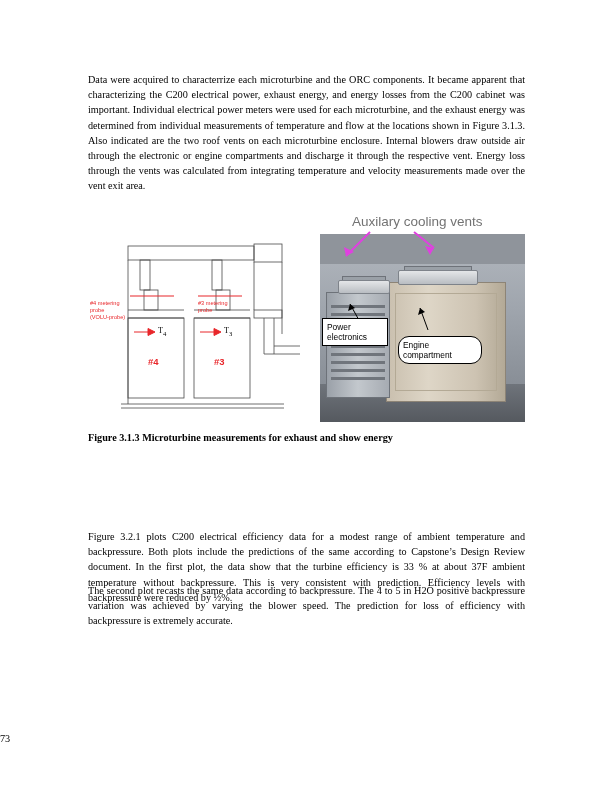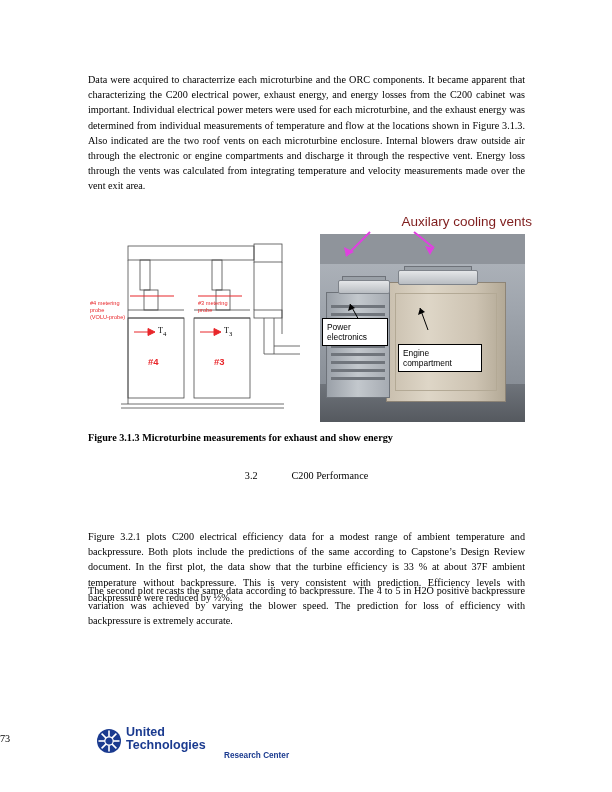--- a/index.html
+++ b/index.html
@@ -43,22 +43,22 @@
     width: 437px;
     height: 210px;
   }
   .photo-title {
     position: absolute;
     left: 352px;
     top: 214px;
     width: 180px;
     font-size: 13.5px;
     font-family: "Liberation Sans", sans-serif;
-    color: #7f1d1d;
-    text-align: right;
+    color: #737373;
+    text-align: left;
   }
   
   .drawing {
     position: absolute;
     left: 0px;
     top: 22px;
     width: 222px;
     height: 188px;
     background: #ffffff;
   }
@@ -148,21 +148,21 @@
     position:absolute;
     background:#ffffff;
     border:1px solid #000000;
     font-family: "Liberation Sans", sans-serif;
     font-size: 8.4px;
     line-height: 10px;
     color:#000;
     padding:3px 4px;
   }
   #callout-power { left:2px; top:84px; width:56px; }
-  #callout-engine { left:78px; top:110px; width:74px; }
+  #callout-engine { left:78px; top:102px; width:74px;border-radius:11px; }
 
   .arrow-svg { position:absolute; left:0; top:0; width:205px; height:188px; pointer-events:none; }
   .title-arrow { position:absolute; left:330px; top:226px; width:210px; height:40px; }
 
   
   .fig-caption {
     position: absolute;
     left: 88px;
     top: 432px;
     width: 437px;
@@ -334,40 +334,20 @@
       <line x1="84" y1="6" x2="104" y2="22"></line>
     </g>
     <g fill="#e040e0">
       <polygon points="16,30 14,21 24,26"></polygon>
       <polygon points="104,22 95,20 100,29"></polygon>
     </g>
   </svg>
 
   <div class="fig-caption">Figure 3.1.3 Microturbine measurements for exhaust and show energy</div>
 
-  <div class="section-head">
-    <span class="num">3.2</span><span>C200 Performance</span>
-  </div>
 
   <div class="body-text" id="para2">Figure 3.2.1 plots C200 electrical efficiency data for a modest range of ambient temperature and backpressure. Both plots include the predictions of the same according to Capstone’s Design Review document. In the first plot, the data show that the turbine efficiency is 33 % at about 37F ambient temperature without backpressure. This is very consistent with prediction. Efficiency levels with backpressure were reduced by ½%.</div>
   <div class="body-text" id="para3">The second plot recasts the same data according to backpressure.  The 4 to 5 in H2O positive backpressure variation was achieved by varying the blower speed.   The prediction for loss of efficiency with backpressure is extremely accurate.</div>
 
   <div class="page-number">73</div>
 
-  <div class="logo">
-    <svg class="logo-mark" viewBox="0 0 26 26" xmlns="http://www.w3.org/2000/svg">
-      <circle cx="13" cy="13" r="12" fill="#1a3a8f"></circle>
-      <g stroke="#ffffff" stroke-width="1.6" fill="none">
-        <line x1="13" y1="2.5" x2="13" y2="23.5"></line>
-        <line x1="2.5" y1="13" x2="23.5" y2="13"></line>
-        <line x1="5.6" y1="5.6" x2="20.4" y2="20.4"></line>
-        <line x1="20.4" y1="5.6" x2="5.6" y2="20.4"></line>
-      </g>
-      <circle cx="13" cy="13" r="4.2" fill="#1a3a8f" stroke="#ffffff" stroke-width="1.2"></circle>
-    </svg>
-    <div class="logo-text">
-      <span>United</span><br>
-      <span>Technologies</span>
-    </div>
-    <div class="logo-sub">Research Center</div>
-  </div>
 
 </div>
 
 </body></html>

